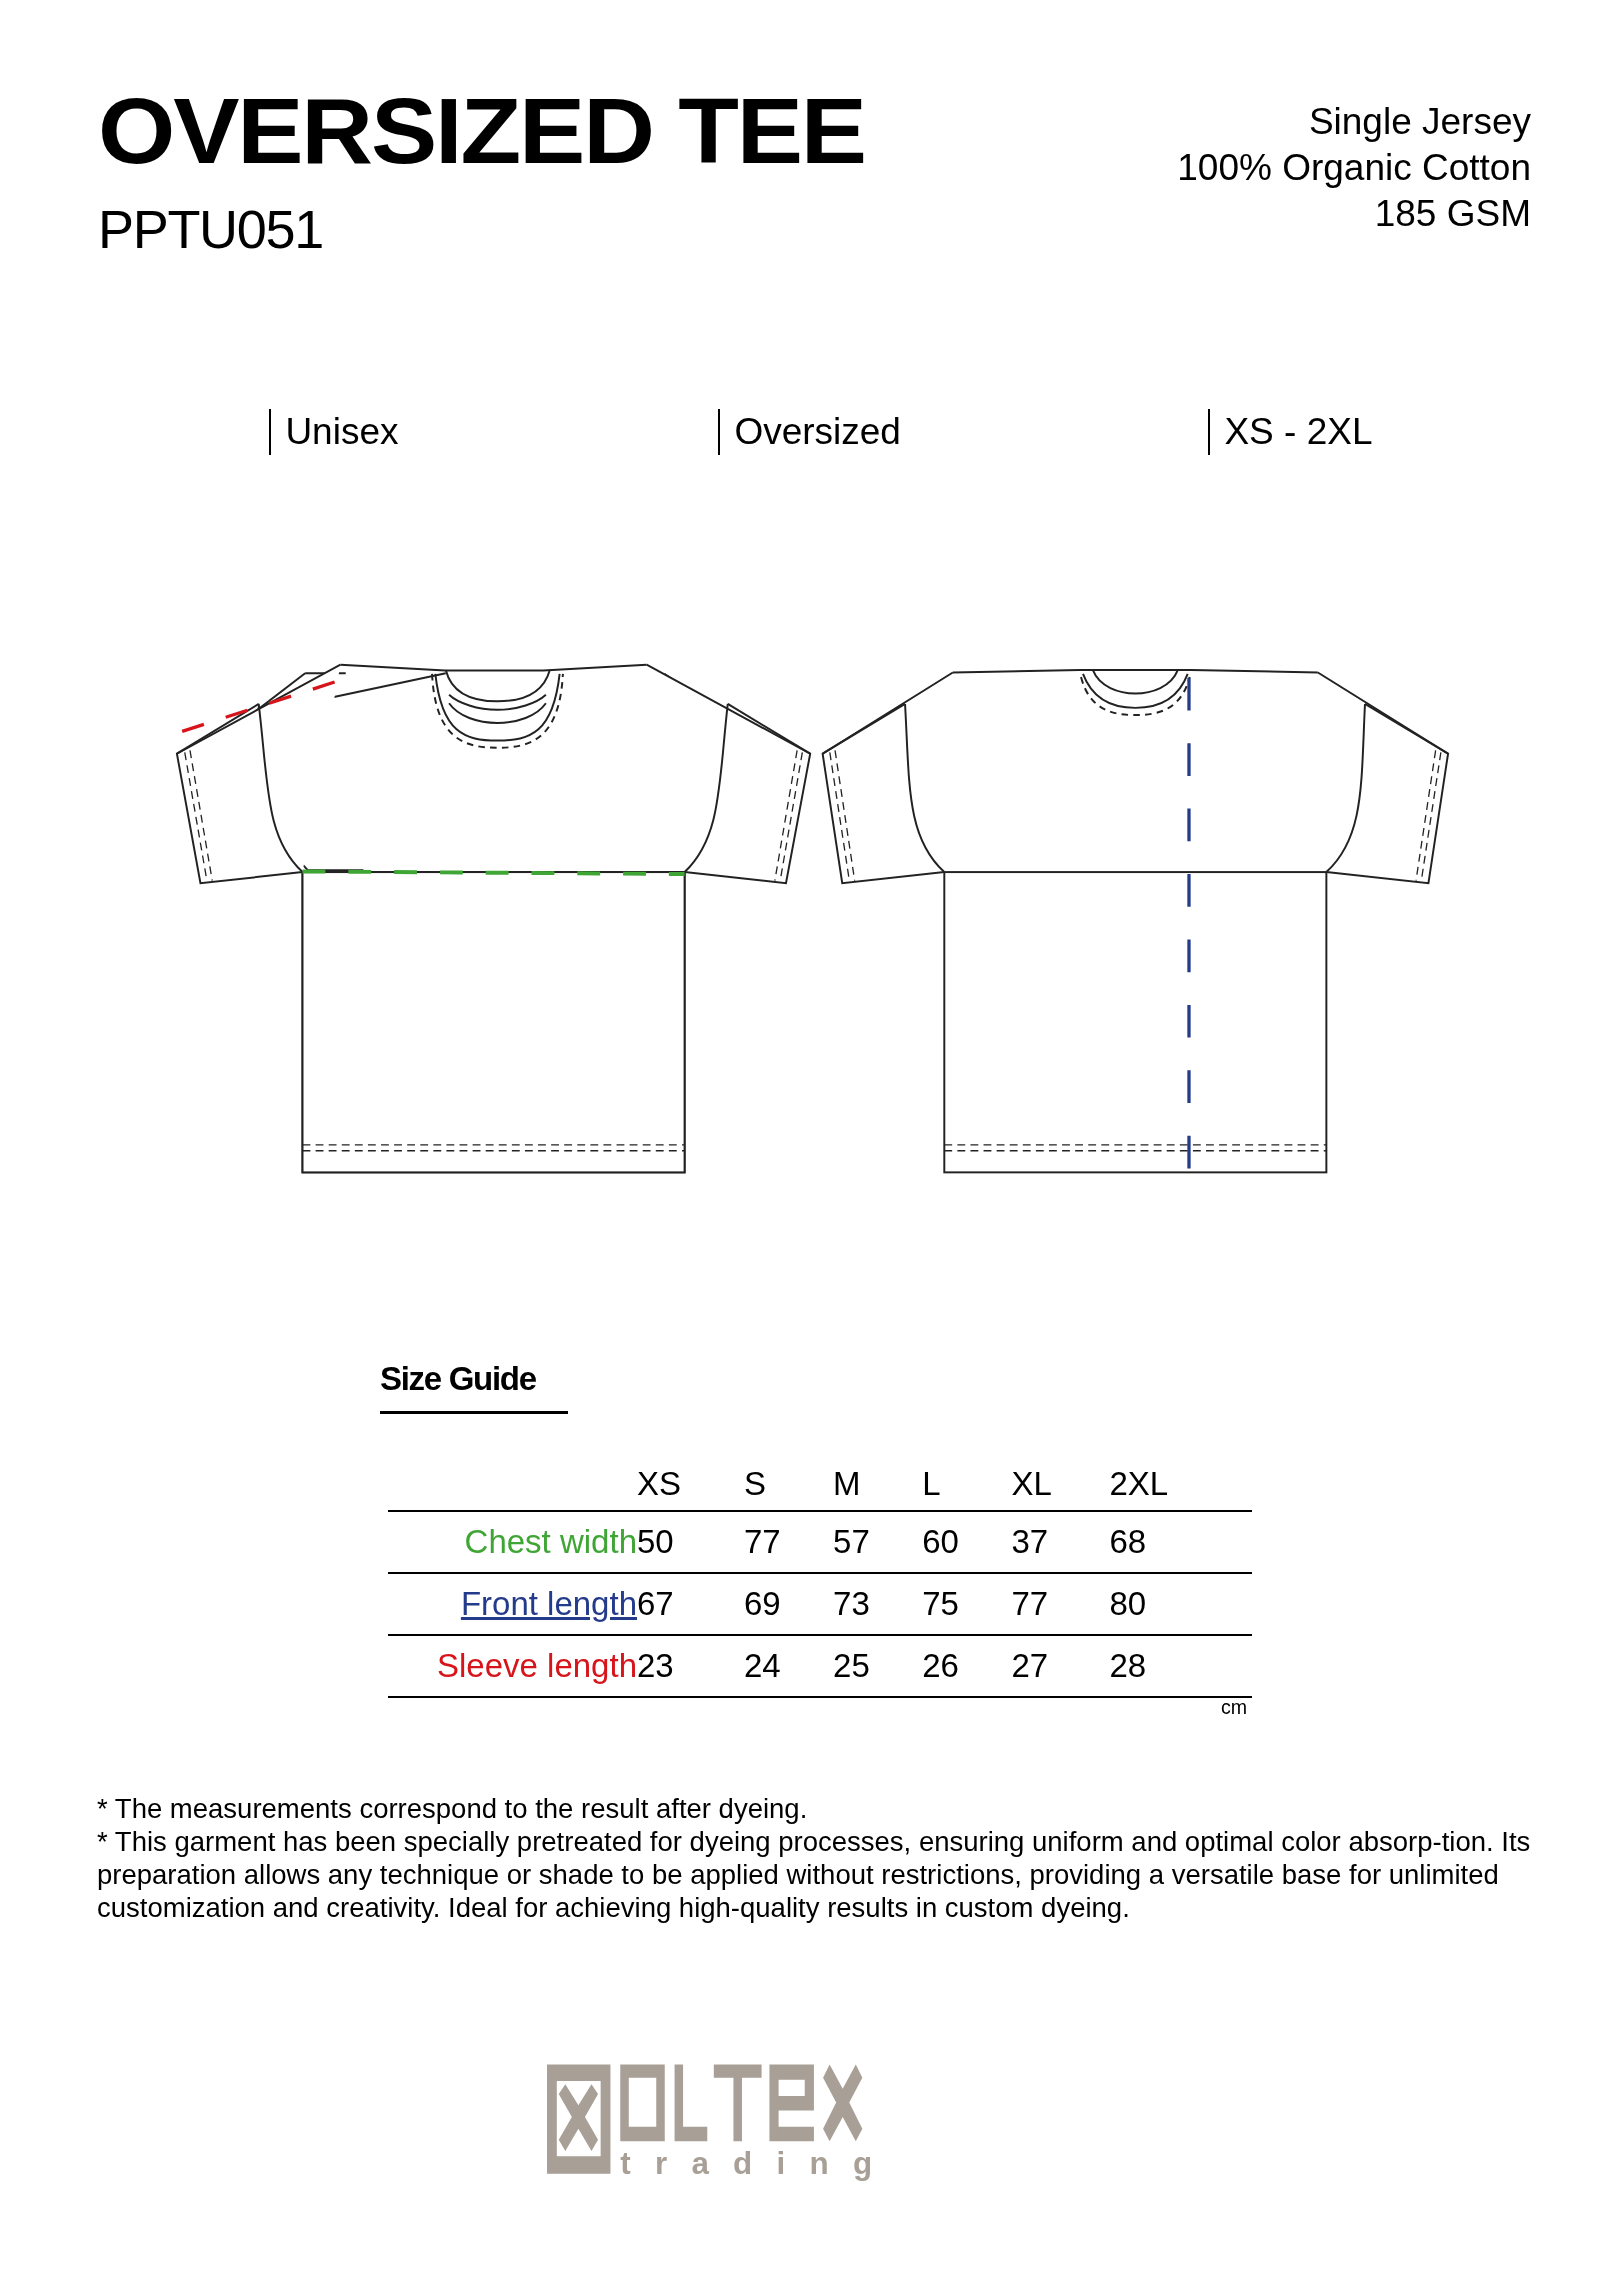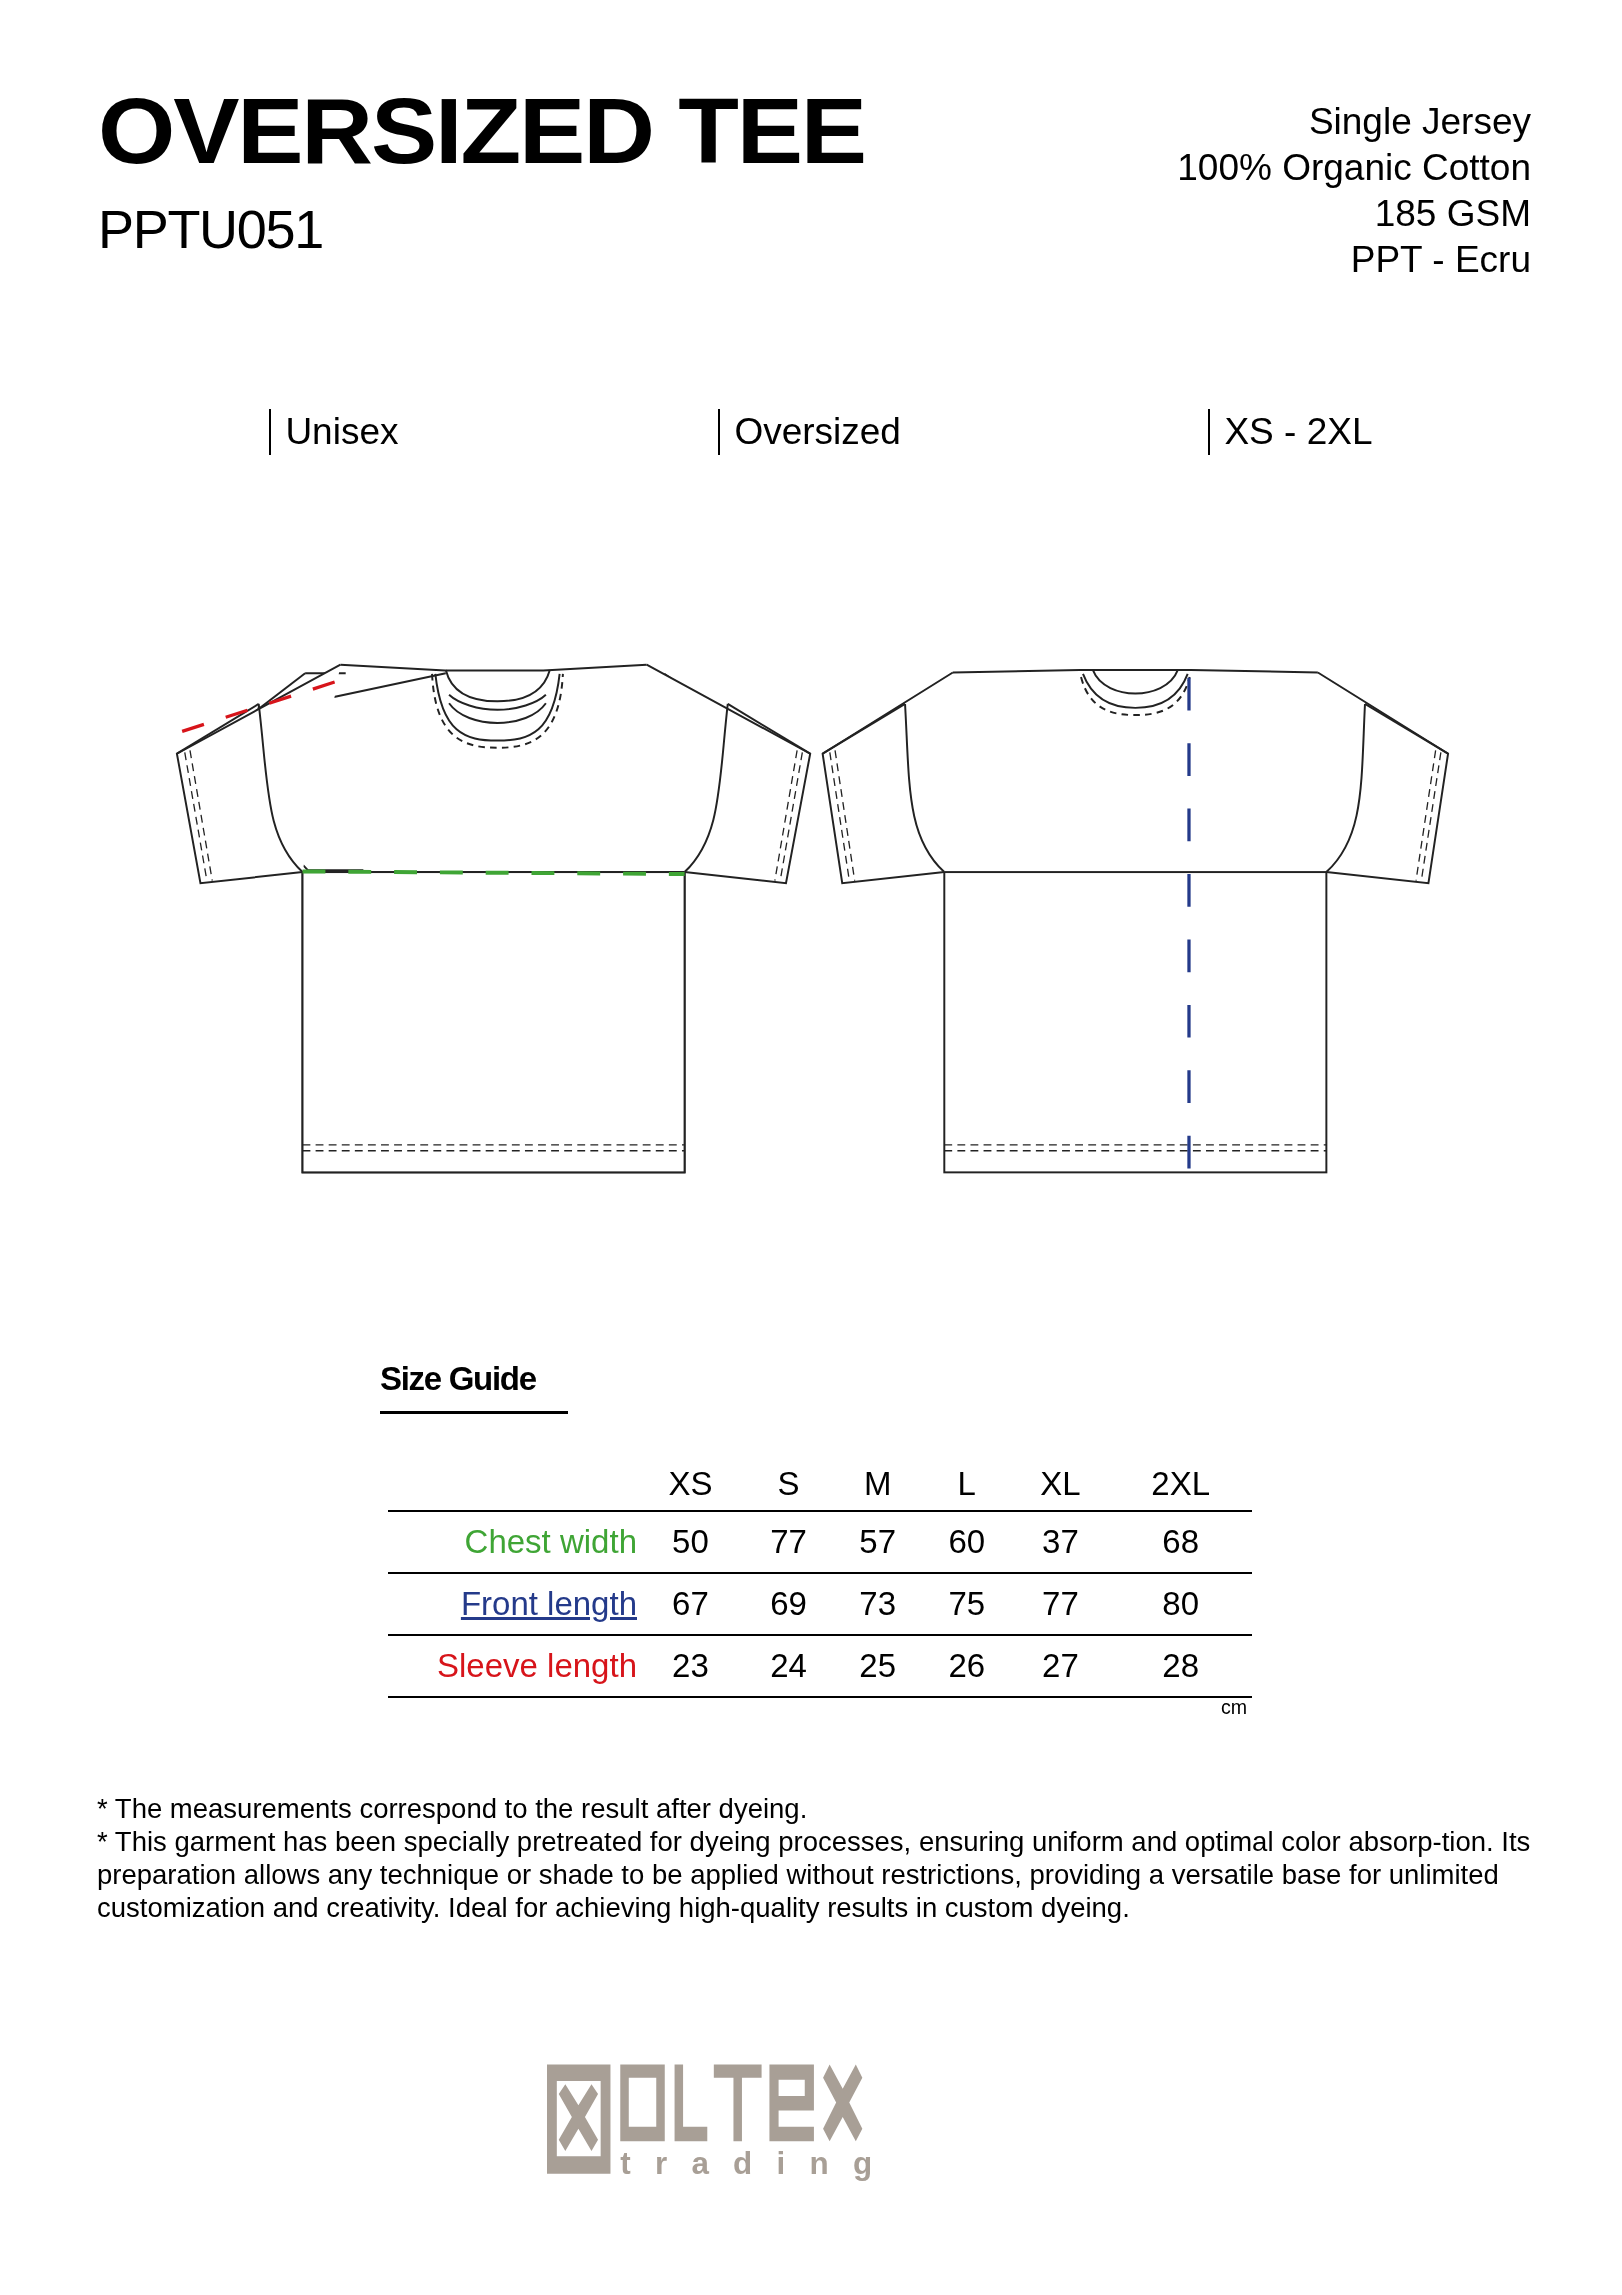--- a/index.html
+++ b/index.html
@@ -5,40 +5,39 @@
   html, body { margin:0; padding:0; background:#ffffff; }
   body { width:1623px; height:2295px; position:relative; overflow:hidden; font-family:"Liberation Sans", sans-serif; color:#000; }
   .abs { position:absolute; }
   .title { left:98px; top:85px; font-size:92px; font-weight:bold; letter-spacing:-2px; line-height:1; transform:scaleX(1.08); transform-origin:left top; }
   .code { left:98px; top:186px; font-size:54px; line-height:1; letter-spacing:-1.3px;margin-top:16px; }
   .specs { right:92px; top:99px; text-align:right; font-size:37px; line-height:46px; }
   .tag { top:409px; font-size:37px; line-height:46px; border-left:2px solid #000; padding-left:14.4px; height:46px; }
   .sg-title { left:380px; top:1362px; font-size:33px; font-weight:bold; letter-spacing:-1.3px; line-height:1; }
   .sg-underline { left:380px; top:1411px; width:188px; height:3.3px; background:#000; }
   table.sizes { position:absolute; left:388px; top:1458px; width:864px; border-collapse:collapse; font-size:33px; }
-  table.sizes th, table.sizes td { padding:0; height:60px; text-align:center; font-weight:normal; }
+  table.sizes th, table.sizes td { padding:0; height:60px; text-align:left; font-weight:normal; }
   table.sizes thead th { height:52px; vertical-align:middle; }
   table.sizes tbody tr { border-top:2px solid #000; }
   table.sizes tbody tr:last-child { border-bottom:2px solid #000; }
   table.sizes td.label { text-align:right; width:249px;margin-left:20px; }
   .unit { left:1221px; top:1696px; font-size:19.6px; }
   .notes { left:97px; top:1792px; width:1440px; font-size:27.5px; line-height:33px; }
   .notes p { margin:0; }
   svg { position:absolute; left:0; top:0; }
 </style>
 </head>
 <body>
 
 <div class="abs title">OVERSIZED TEE</div>
 <div class="abs code">PPTU051</div>
 <div class="abs specs">
   <div>Single Jersey</div>
   <div>100% Organic Cotton</div>
   <div>185 GSM</div>
-  <div>PPT - Ecru</div>
 </div>
 
 <div class="abs tag" style="left:269px;">Unisex</div>
 <div class="abs tag" style="left:718px;">Oversized</div>
 <div class="abs tag" style="left:1208px;">XS - 2XL</div>
 
 <svg width="1623" height="2295" viewBox="0 0 2480 3508">
 
   <g fill="none" stroke="#222" stroke-width="3">
 

